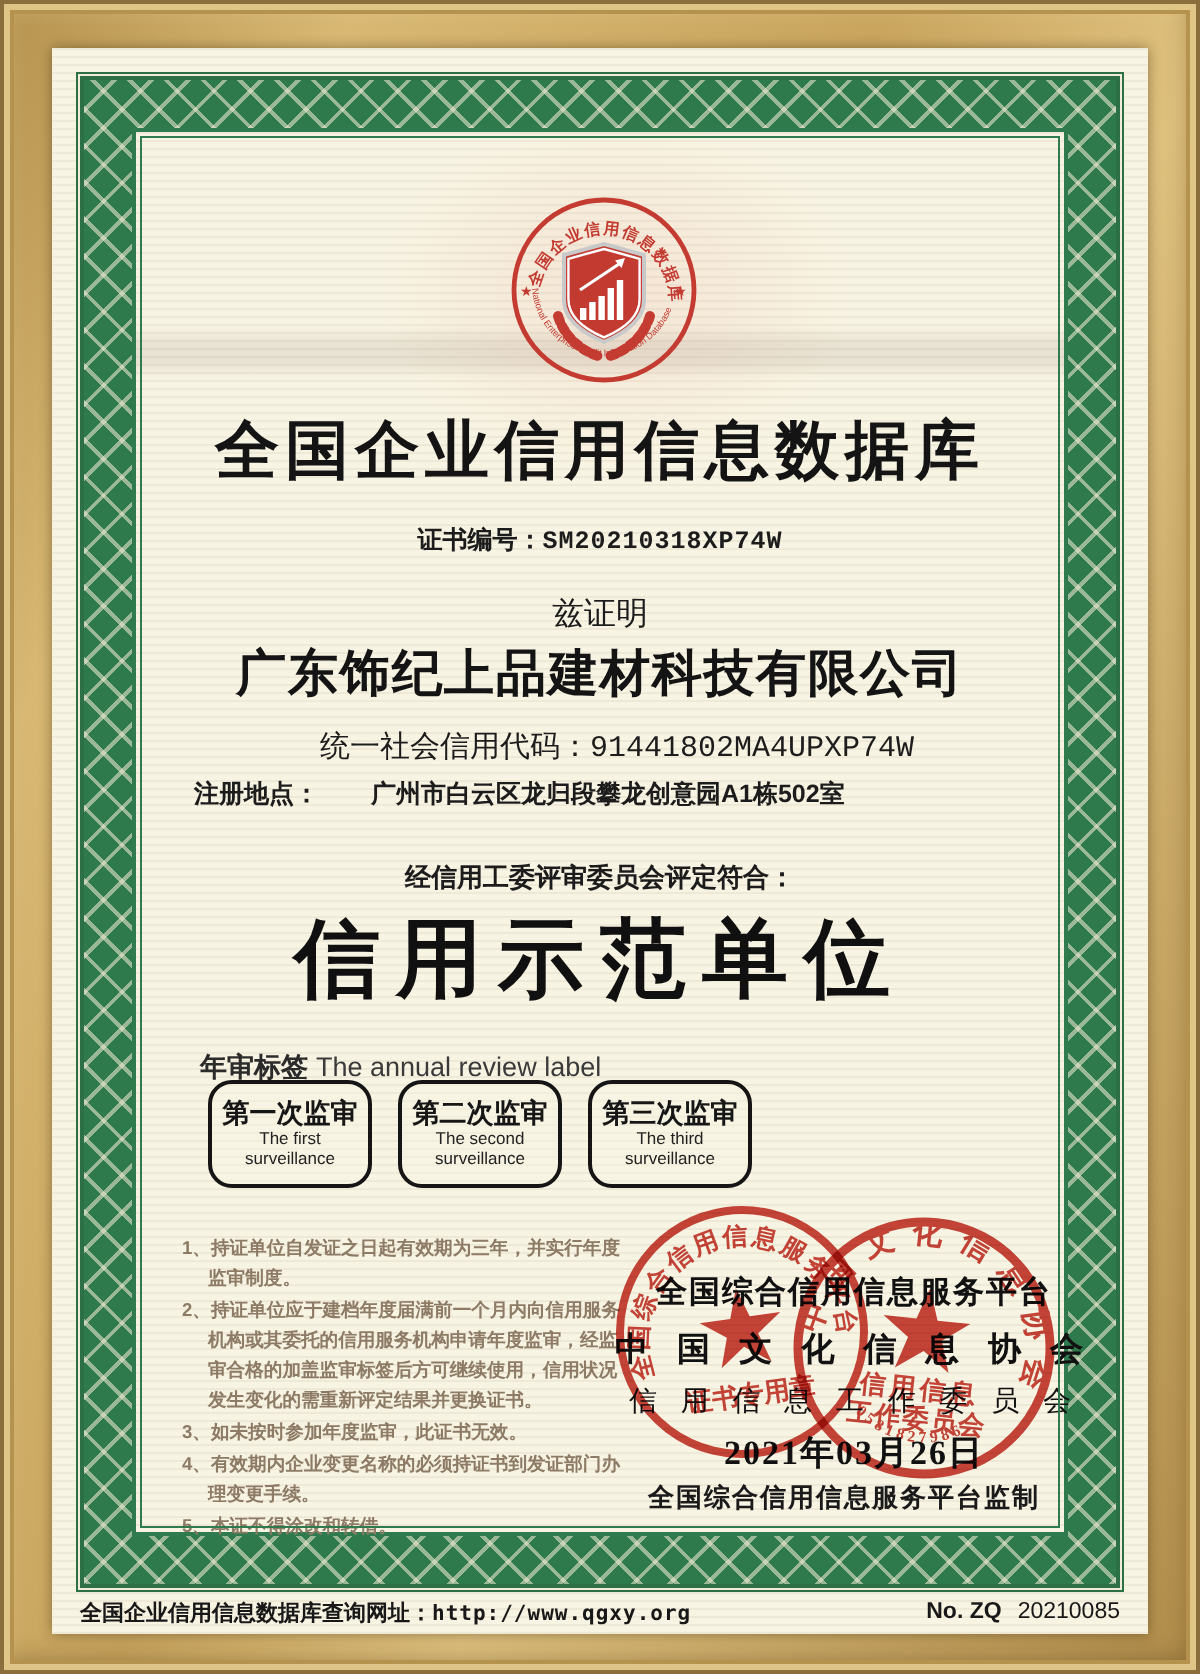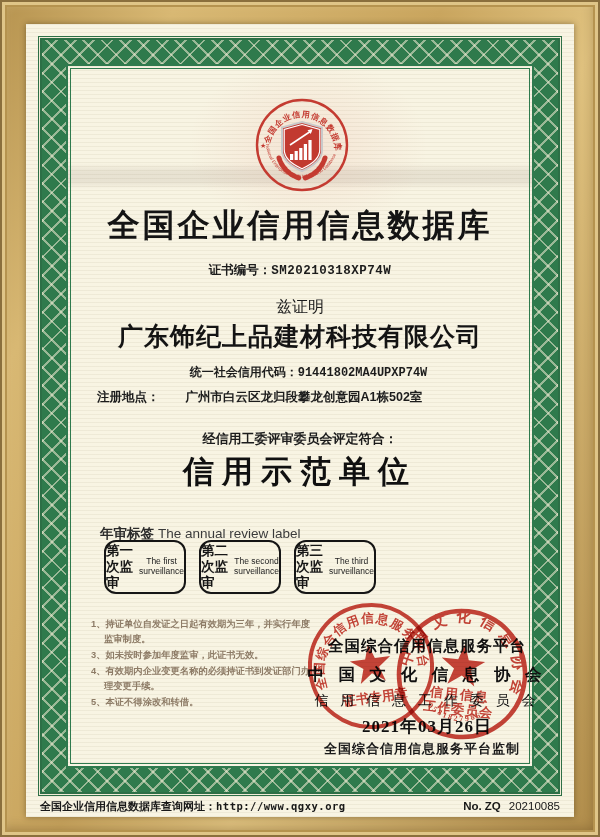--- a/index.html
+++ b/index.html
@@ -35,31 +35,31 @@
     background:radial-gradient(closest-side,rgba(225,130,120,.14),rgba(225,130,120,0));}
   
   .center{text-align:center;}
   .logo{position:absolute;left:187px;top:32px;width:94px;height:94px;}
   .title{position:absolute;left:0;right:0;top:138px;font-size:32px;font-weight:bold;
     color:#141414;letter-spacing:3px;}
   .certno{position:absolute;left:0;right:0;top:196px;font-size:12.5px;font-weight:bold;color:#1c1c1c;}
   .certno .val{font-family:"Liberation Mono","DejaVu Sans Mono",monospace;letter-spacing:.5px;text-align:center;}
   .certify{position:absolute;left:0;right:0;top:231px;font-size:16px;color:#1c1c1c;}
   .company{position:absolute;left:0;right:0;top:254px;font-size:25px;font-weight:bold;color:#141414;letter-spacing:1px;}
-  .uscc{position:absolute;left:0;right:0;top:298px;font-size:12px;font-weight:bold;color:#1c1c1c;padding-left:17px;}
+  .uscc{position:absolute;left:0;right:0;top:298px;font-size:15px;font-weight:normal;color:#1c1c1c;padding-left:17px;}
   .uscc .val{font-family:"Liberation Mono","DejaVu Sans Mono",monospace;}
   .address{position:absolute;left:29px;top:323px;font-size:12.5px;font-weight:bold;color:#1c1c1c;}
   .address .val{margin-left:26px;margin-top:32px;}
   .evaluated{position:absolute;left:0;right:0;top:364px;font-size:13px;font-weight:bold;color:#1c1c1c;}
-  .award{position:absolute;left:0;right:0;top:385px;font-size:31px;font-weight:bold;color:#101010;letter-spacing:8px;font-family:Liberation Serif, serif;}
+  .award{position:absolute;left:0;right:0;top:385px;font-size:43px;font-weight:bold;color:#101010;letter-spacing:8px;font-family:Liberation Serif, serif;}
   .annual{position:absolute;left:32px;top:459px;font-size:13.5px;color:#3a3a3a;}
   .annual .cn{font-weight:bold;color:#2b2b2b;margin-right:4px;}
   .boxes{position:absolute;left:36px;top:474px;display:flex;gap:13px;}
   .rbox{width:78px;height:50px;border:2.5px solid #151515;border-radius:12px;background:rgba(248,244,227,.4);
-    display:flex;flex-direction:row;align-items:center;justify-content:center;}
+    display:flex;flex-direction:column;align-items:center;justify-content:center;}
   .rbox .cn{font-size:13.5px;font-weight:bold;color:#161616;line-height:1.2;}
   .rbox .en{font-size:8.5px;color:#222;line-height:1.15;text-align:center;white-space:pre-line;}
   .terms{position:absolute;left:23px;top:551px;width:222px;font-size:9.3px;line-height:1.62;color:#8d7b66;font-weight:bold;}
   .terms .t{text-indent:-13px;padding-left:13px;margin-bottom:1px;}
   .issuer{position:absolute;left:234px;top:570px;width:250px;text-align:center;color:#111;}
   .issuer .l1{font-size:15.5px;font-weight:bold;letter-spacing:1px;}
   .issuer .l2{font-size:16.5px;font-weight:bold;letter-spacing:5px;margin-top:7px;}
   .issuer .l3{font-size:14px;font-weight:normal;letter-spacing:4px;margin-top:6px;}
   .issuer .date{font-family:"Liberation Serif","DejaVu Serif",serif;font-size:17px;font-weight:bold;margin-top:5px;letter-spacing:1px;}
   .supervised{position:absolute;right:12px;top:674px;font-size:13px;font-weight:bold;color:#1a1a1a;letter-spacing:1px;}
@@ -153,20 +153,21 @@
             </div>
             <div class="rbox">
               <span class="cn">第三次监审</span>
               <span class="en">The third
 surveillance</span>
             </div>
           </div>
 
           <div class="terms">
             <div class="t">1、持证单位自发证之日起有效期为三年，并实行年度监审制度。</div>
+            <div class="t">2、持证单位应于建档年度届满前一个月内向信用服务机构或其委托的信用服务机构申请年度监审，经监审合格的加盖监审标签后方可继续使用，信用状况发生变化的需重新评定结果并更换证书。</div>
             <div class="t">3、如未按时参加年度监审，此证书无效。</div>
             <div class="t">4、有效期内企业变更名称的必须持证书到发证部门办理变更手续。</div>
             <div class="t">5、本证不得涂改和转借。</div>
           </div>
 
           <div class="issuer">
             <div class="l1">全国综合信用信息服务平台</div>
             <div class="l2">中 国 文 化 信 息 协 会</div>
             <div class="l3">信 用 信 息 工 作 委 员 会</div>
             <div class="date">2021年03月26日</div>

